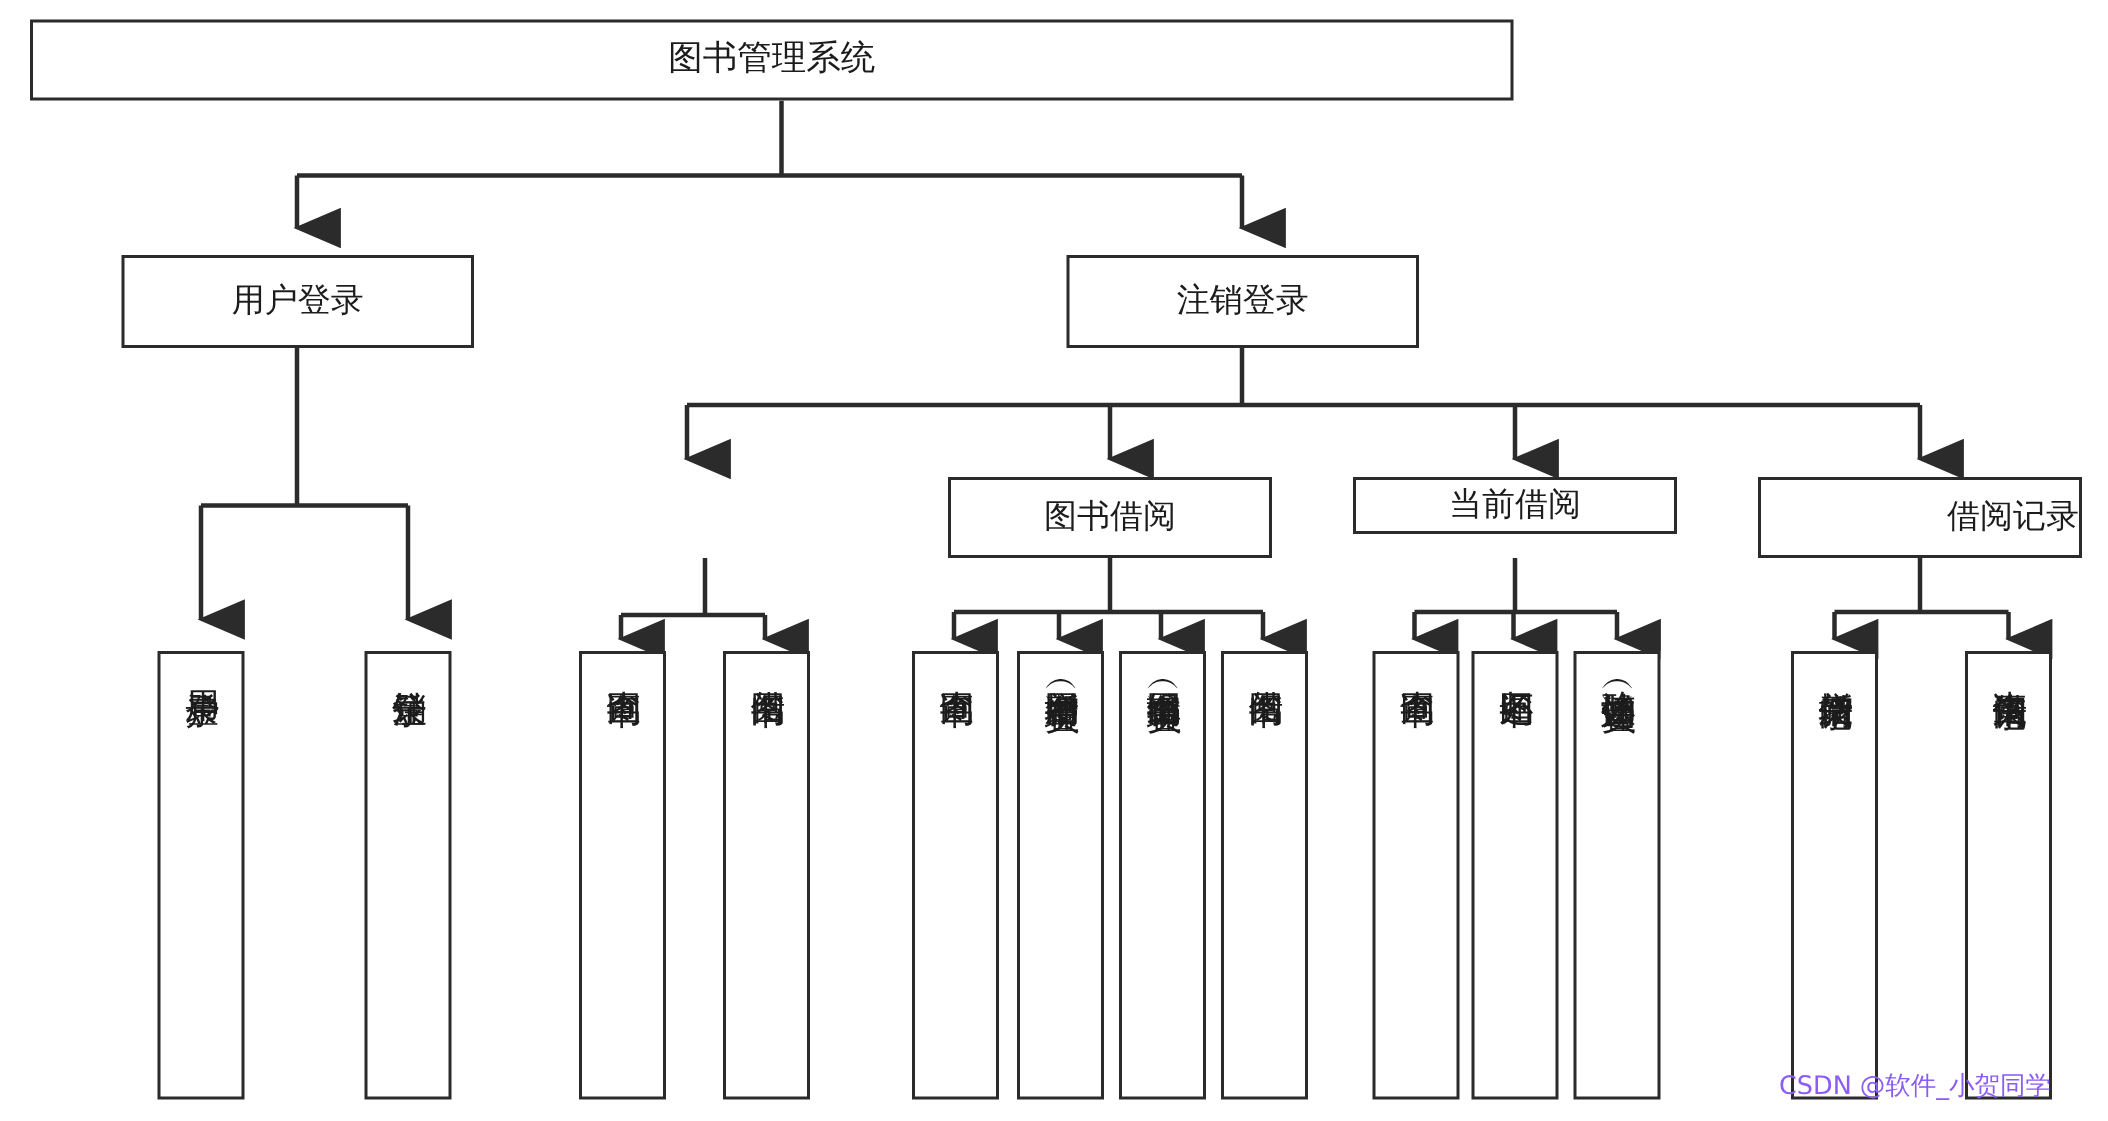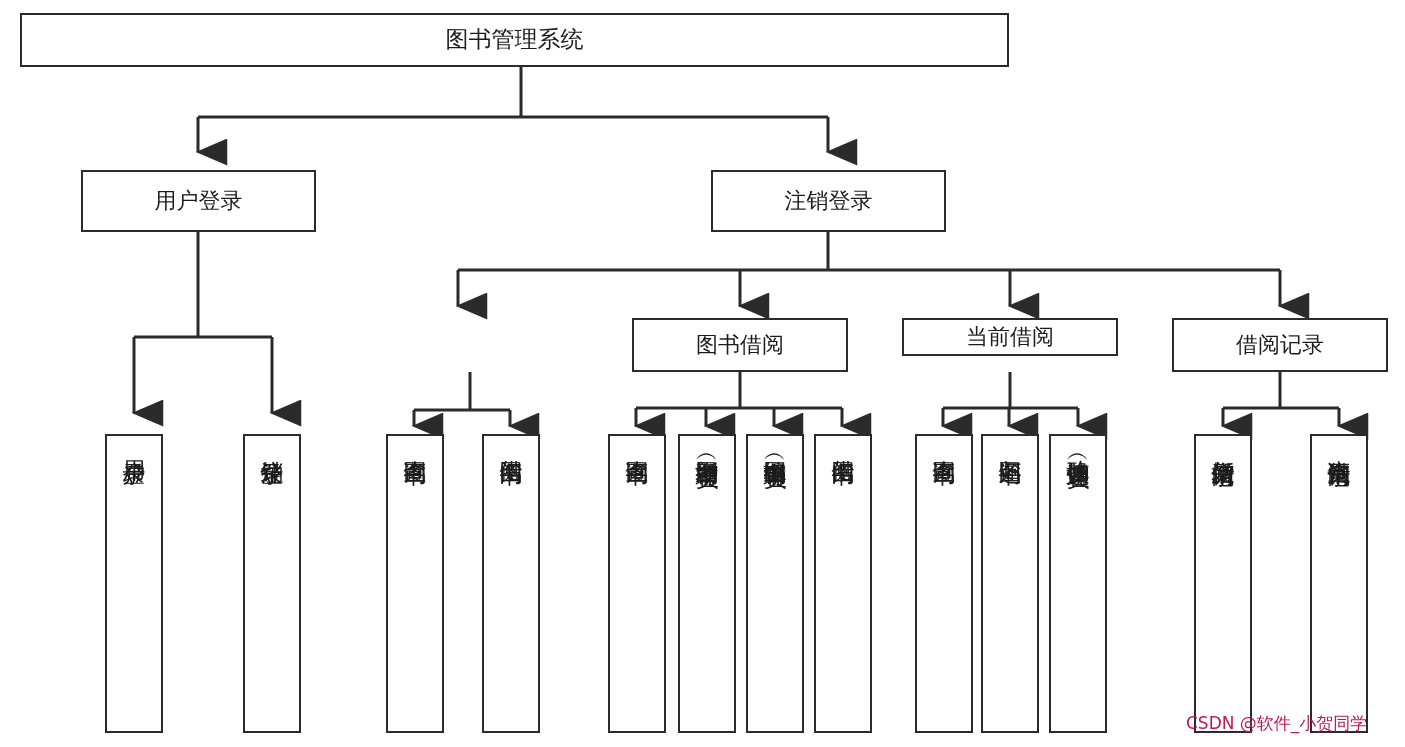--- a/index.html
+++ b/index.html
@@ -57,21 +57,21 @@
     text-orientation: upright;
     font-size: 23px;
     letter-spacing: 1px;
     line-height: 1;
   }
   .watermark {
     position: absolute;
     left: 1186px;
     top: 712px;
     font-size: 17px;
-    color: #be185d;
+    color: #8b5cf6;
     white-space: nowrap;
     z-index: 3;
     font-family: "DejaVu Sans", "Liberation Sans", sans-serif;
   }
 </style>
 </head>
 <body>
 
 <div id="canvas">
 
@@ -138,21 +138,21 @@
   <div class="node horiz" style="left:711px; top:170px; width:235px; height:62px;">
     <span class="lbl">注销登录</span>
   </div>
 
   <div class="node horiz" style="left:632px; top:318px; width:216px; height:54px;">
     <span class="lbl">图书借阅</span>
   </div>
   <div class="node horiz" style="left:902px; top:318px; width:216px; height:38px;">
     <span class="lbl">当前借阅</span>
   </div>
-  <div class="node horiz" style="left:1172px; top:318px; width:216px; height:54px;">
+  <div class="node horiz" style="left:1172px; top:318px; width:216px; height:54px;justify-content:flex-end;">
     <span class="lbl">借阅记录</span>
   </div>
 
   <div class="node vert" style="left:105px; top:434px; width:58px; height:299px;">
     <span class="lbl">用户登录</span>
   </div>
   <div class="node vert" style="left:243px; top:434px; width:58px; height:299px;">
     <span class="lbl">注销登录</span>
   </div>
 

